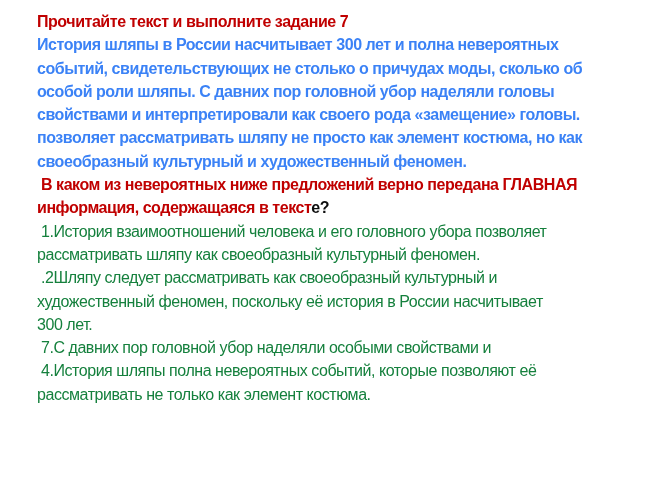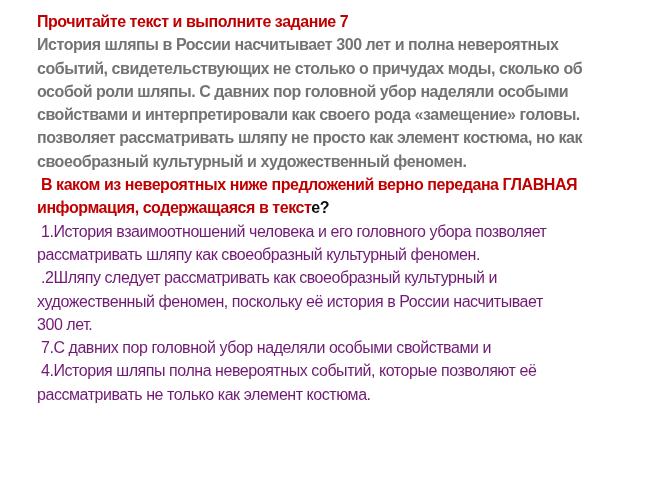--- a/index.html
+++ b/index.html
@@ -22,46 +22,46 @@
     width: 605px;
   }
   .line {
     font-size: 16px;
     line-height: 23.3px;
     white-space: pre;
     letter-spacing: -0.45px;
   }
   .bold-black {
     font-weight: 700;
-    color: #737373;
+    color: #3b82f6;
   }
   .red {
     font-weight: 700;
     color: #c00000;
   }
   .regular {
     font-weight: 400;
-    color: #701a75;
+    color: #15803d;
   }
   .black-tail {
     color: #0d0d0d;
     font-weight: 700;
   }
 </style>
 </head>
 <body>
 
 <div class="slide">
   <div class="textblock">
 
     <div class="line red">Прочитайте текст и выполните задание 7</div>
 
     <div class="line bold-black">История шляпы в России насчитывает 300 лет и полна невероятных</div>
     <div class="line bold-black">событий, свидетельствующих не столько о причудах моды, сколько об</div>
-    <div class="line bold-black">особой роли шляпы. С давних пор головной убор наделяли особыми</div>
+    <div class="line bold-black">особой роли шляпы. С давних пор головной убор наделяли головы</div>
     <div class="line bold-black">свойствами и интерпретировали как своего рода «замещение» головы.</div>
     <div class="line bold-black">позволяет рассматривать шляпу не просто как элемент костюма, но как</div>
     <div class="line bold-black">своеобразный культурный и художественный феномен.</div>
 
     <div class="line red"> В каком из невероятных ниже предложений верно передана ГЛАВНАЯ</div>
     <div class="line red"><span>информация, содержащаяся в текст</span><span class="black-tail">е?</span></div>
 
     <div class="line regular"> 1.История взаимоотношений человека и его головного убора позволяет</div>
     <div class="line regular">рассматривать шляпу как своеобразный культурный феномен.</div>
     <div class="line regular"> .2Шляпу следует рассматривать как своеобразный культурный и</div>

